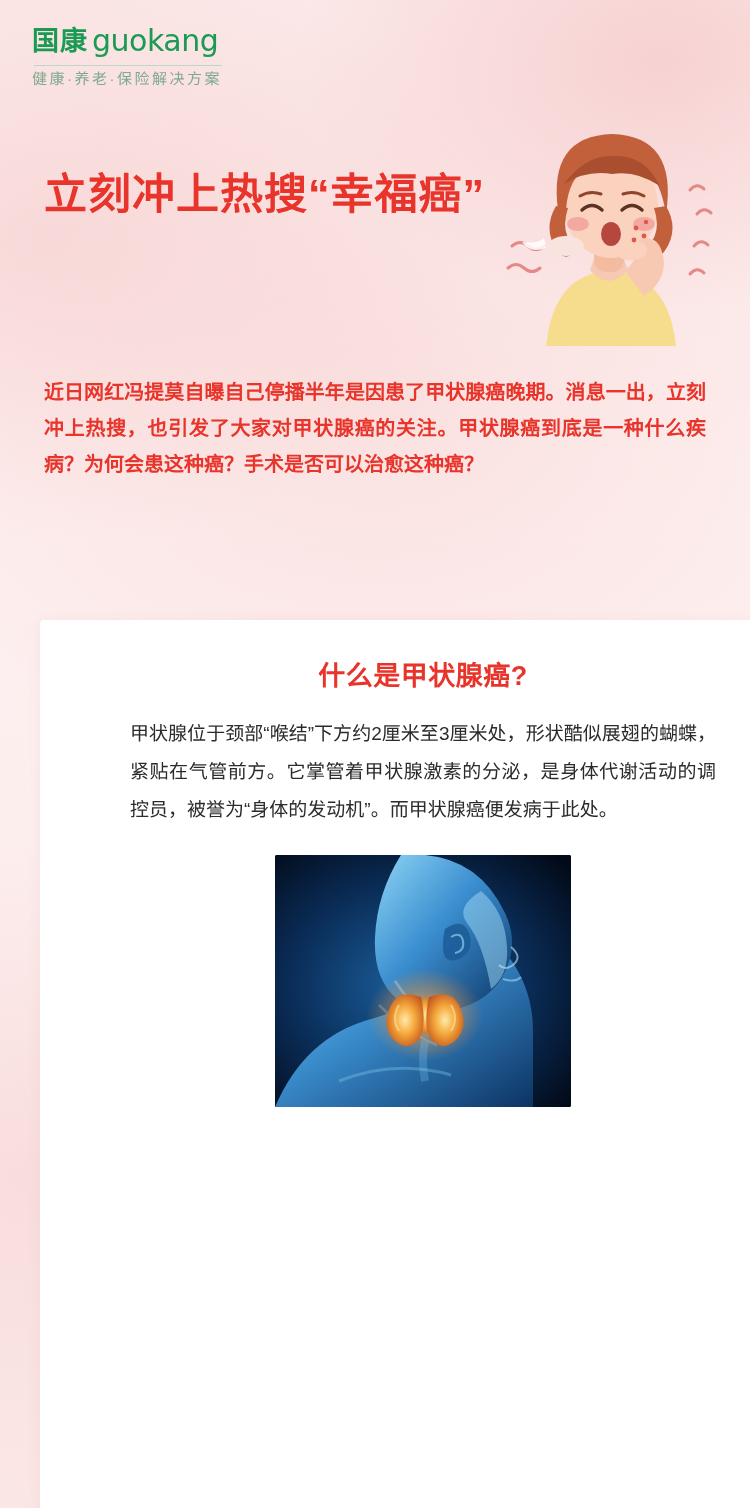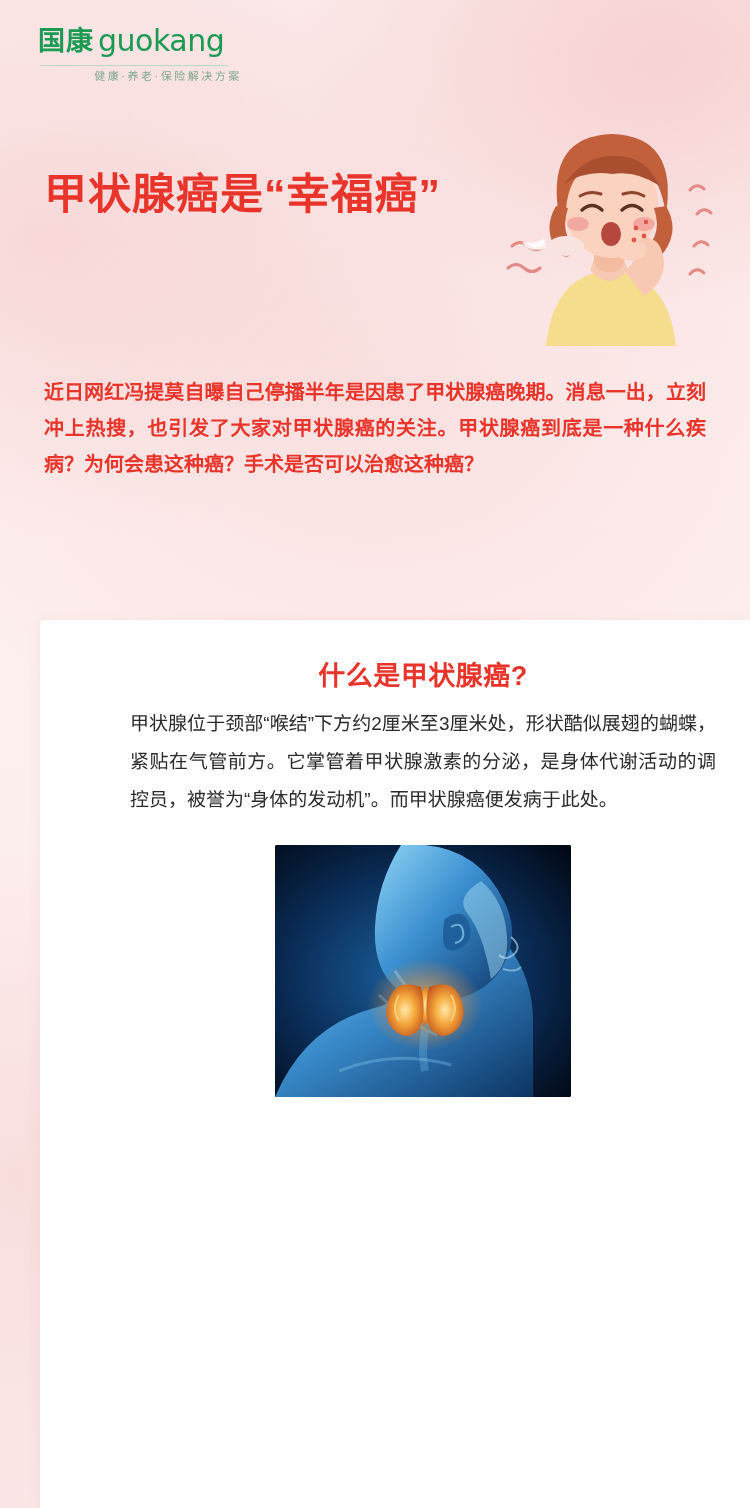--- a/index.html
+++ b/index.html
@@ -26,24 +26,23 @@
       radial-gradient(ellipse 700px 520px at 50% 26%, rgba(248,214,214,0.6) 0%, rgba(252,236,236,0.0) 75%),
       radial-gradient(ellipse 500px 420px at 95% 62%, rgba(245,200,200,0.45) 0%, rgba(252,236,236,0.0) 70%),
       radial-gradient(ellipse 560px 460px at 4% 78%, rgba(246,206,206,0.45) 0%, rgba(252,236,236,0.0) 72%),
       linear-gradient(180deg, #fbe8e8 0%, #fdf0ef 30%, #fdeeee 55%, #fbe9e9 80%, #fbe6e6 100%);
     overflow: hidden;
   }
 
   
   .logo-block {
     position: absolute;
-    left: 38px;
+    left: 32px;
     top: 24px;
     width: 260px;
-    text-align: center;
   }
   .logo-row {
     display: flex;
     align-items: center;
     height: 34px;
   }
   .logo-cn {
     font-size: 27px;
     font-weight: bold;
     color: #1a9a53;
@@ -60,21 +59,21 @@
     margin-left: 4px;
     font-family: "DejaVu Sans", sans-serif;
   }
   .logo-divider {
     width: 188px;
     height: 1px;
     background: #b9d9c6;
     margin: 7px 0 5px 2px;
   }
   .logo-tag {
-    font-size: 11px;
+    font-size: 15px;
     color: #7fa98d;
     letter-spacing: 2.5px;
     line-height: 1;
   }
 
   
   .headline {
     position: absolute;
     left: 44px;
     top: 166px;
@@ -125,21 +124,21 @@
   }
   .card-title {
     margin: 34px 0 0 0;
     text-align: center;
     font-size: 27px;
     font-weight: bold;
     color: #e8342a;
     letter-spacing: 0.5px;
   }
   .card-p {
-    margin: 12px 42px 0 42px;
+    margin: 22px 42px 0 42px;
     font-size: 19px;
     line-height: 38px;
     color: #2b2b2b;
     text-align: justify;
   }
   .card-p.second {
     margin-top: 26px;
   }
 
   
@@ -162,21 +161,21 @@
   <div class="logo-block">
     <div class="logo-row">
       <span class="logo-cn">国康</span>
       <span class="logo-en">guokang</span>
     </div>
     <div class="logo-divider"></div>
     <div class="logo-tag">健康·养老·保险解决方案</div>
   </div>
 
   <div class="headline">
-    <div class="headline-line">甲状腺癌是“幸福癌”</div>
+    <div class="headline-line">立刻冲上热搜“幸福癌”</div>
   </div>
 
   <div class="illo">
     <svg width="230" height="230" viewBox="0 0 230 230" xmlns="http://www.w3.org/2000/svg">
 
       <g stroke="#e38a86" stroke-width="3" fill="none" stroke-linecap="round">
         <path d="M18 128 q8 -7 16 0 q8 7 16 0"></path>
         <path d="M14 150 q8 -7 16 0 q8 7 16 0"></path>
       </g>
 

